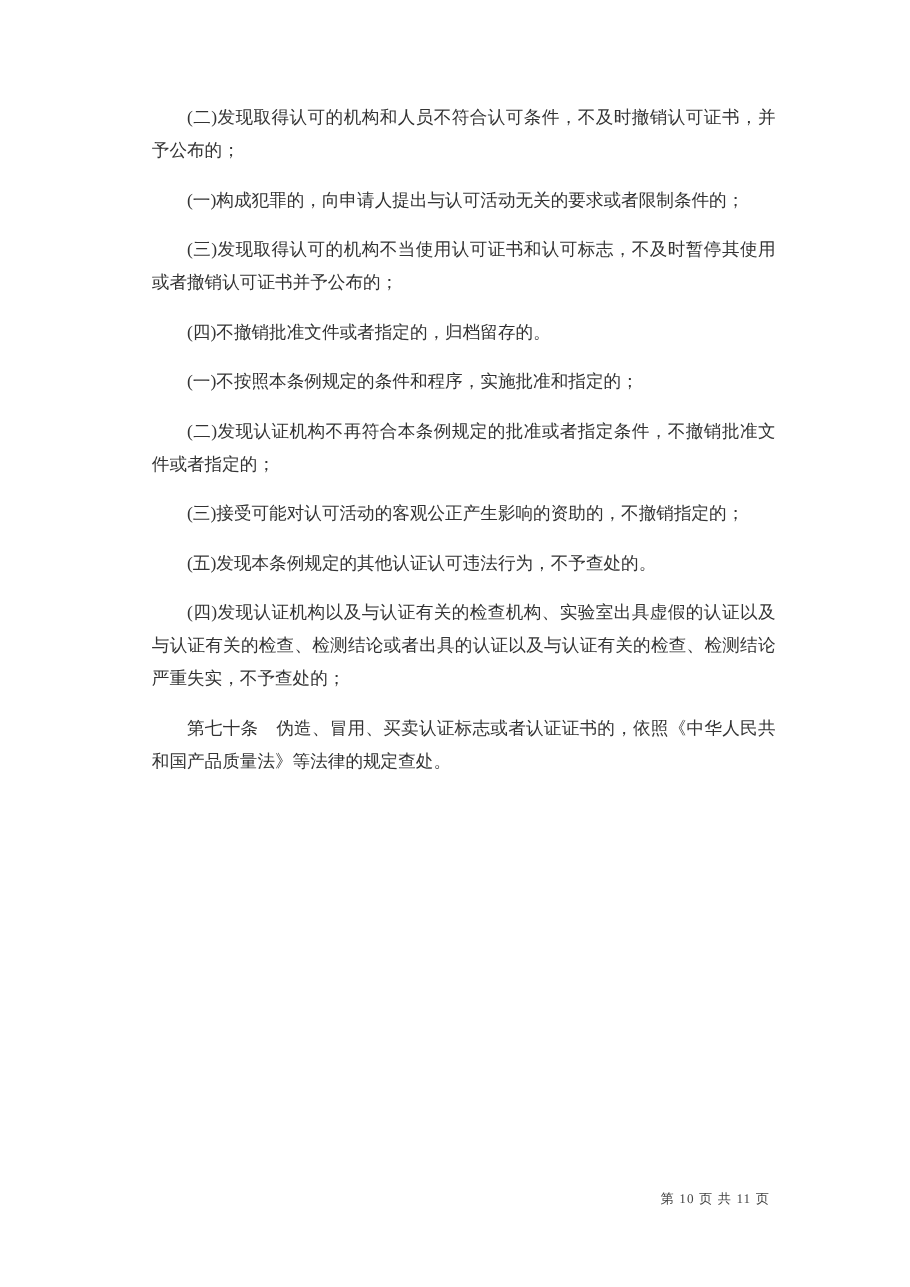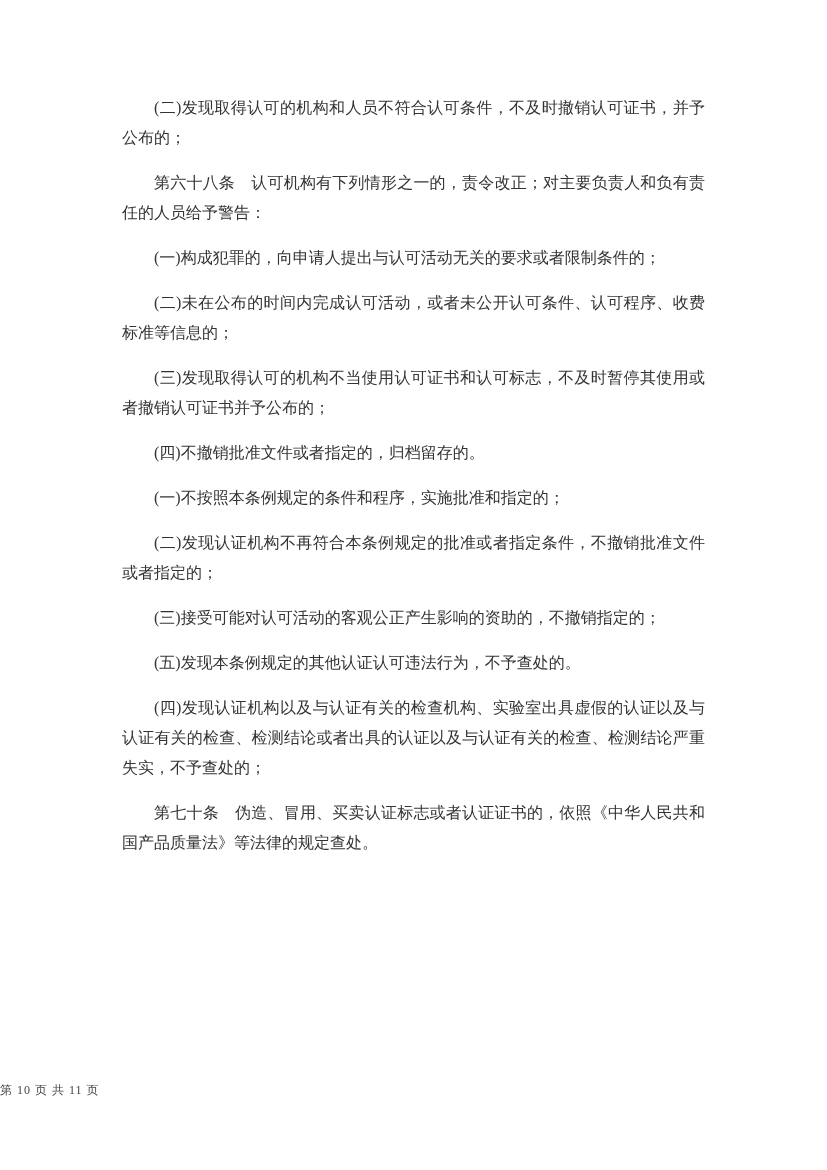--- a/index.html
+++ b/index.html
@@ -20,48 +20,46 @@
     height: 1170px;
     background: #ffffff;
   }
   .content {
     position: absolute;
     top: 93px;
     left: 122px;
     width: 583px;
   }
   p.para {
-    margin: 0 0 15px 0;
+    margin: 0 0 15px 16px;
     font-size: 16px;
     line-height: 30px;
     text-indent: 2em;
     text-align: justify;
     color: #333333;
     word-break: break-all;
   }
   .footer {
     position: absolute;
     top: 1082px;
     left: 0;
     width: 700px;
-    text-align: left;
+    text-align: right;
     font-size: 12px;
     color: #444444;
     letter-spacing: 1px;
   }
 </style>
 </head>
 <body>
 
 <div class="page">
   <div class="content">
     <p class="para">(二)发现取得认可的机构和人员不符合认可条件，不及时撤销认可证书，并予公布的；</p>
-    <p class="para">第六十八条　认可机构有下列情形之一的，责令改正；对主要负责人和负有责任的人员给予警告：</p>
     <p class="para">(一)构成犯罪的，向申请人提出与认可活动无关的要求或者限制条件的；</p>
-    <p class="para">(二)未在公布的时间内完成认可活动，或者未公开认可条件、认可程序、收费标准等信息的；</p>
     <p class="para">(三)发现取得认可的机构不当使用认可证书和认可标志，不及时暂停其使用或者撤销认可证书并予公布的；</p>
     <p class="para">(四)不撤销批准文件或者指定的，归档留存的。</p>
     <p class="para">(一)不按照本条例规定的条件和程序，实施批准和指定的；</p>
     <p class="para">(二)发现认证机构不再符合本条例规定的批准或者指定条件，不撤销批准文件或者指定的；</p>
     <p class="para">(三)接受可能对认可活动的客观公正产生影响的资助的，不撤销指定的；</p>
     <p class="para">(五)发现本条例规定的其他认证认可违法行为，不予查处的。</p>
     <p class="para">(四)发现认证机构以及与认证有关的检查机构、实验室出具虚假的认证以及与认证有关的检查、检测结论或者出具的认证以及与认证有关的检查、检测结论严重失实，不予查处的；</p>
     <p class="para">第七十条　伪造、冒用、买卖认证标志或者认证证书的，依照《中华人民共和国产品质量法》等法律的规定查处。</p>
   </div>
   <div class="footer">第 10 页 共 11 页</div>

